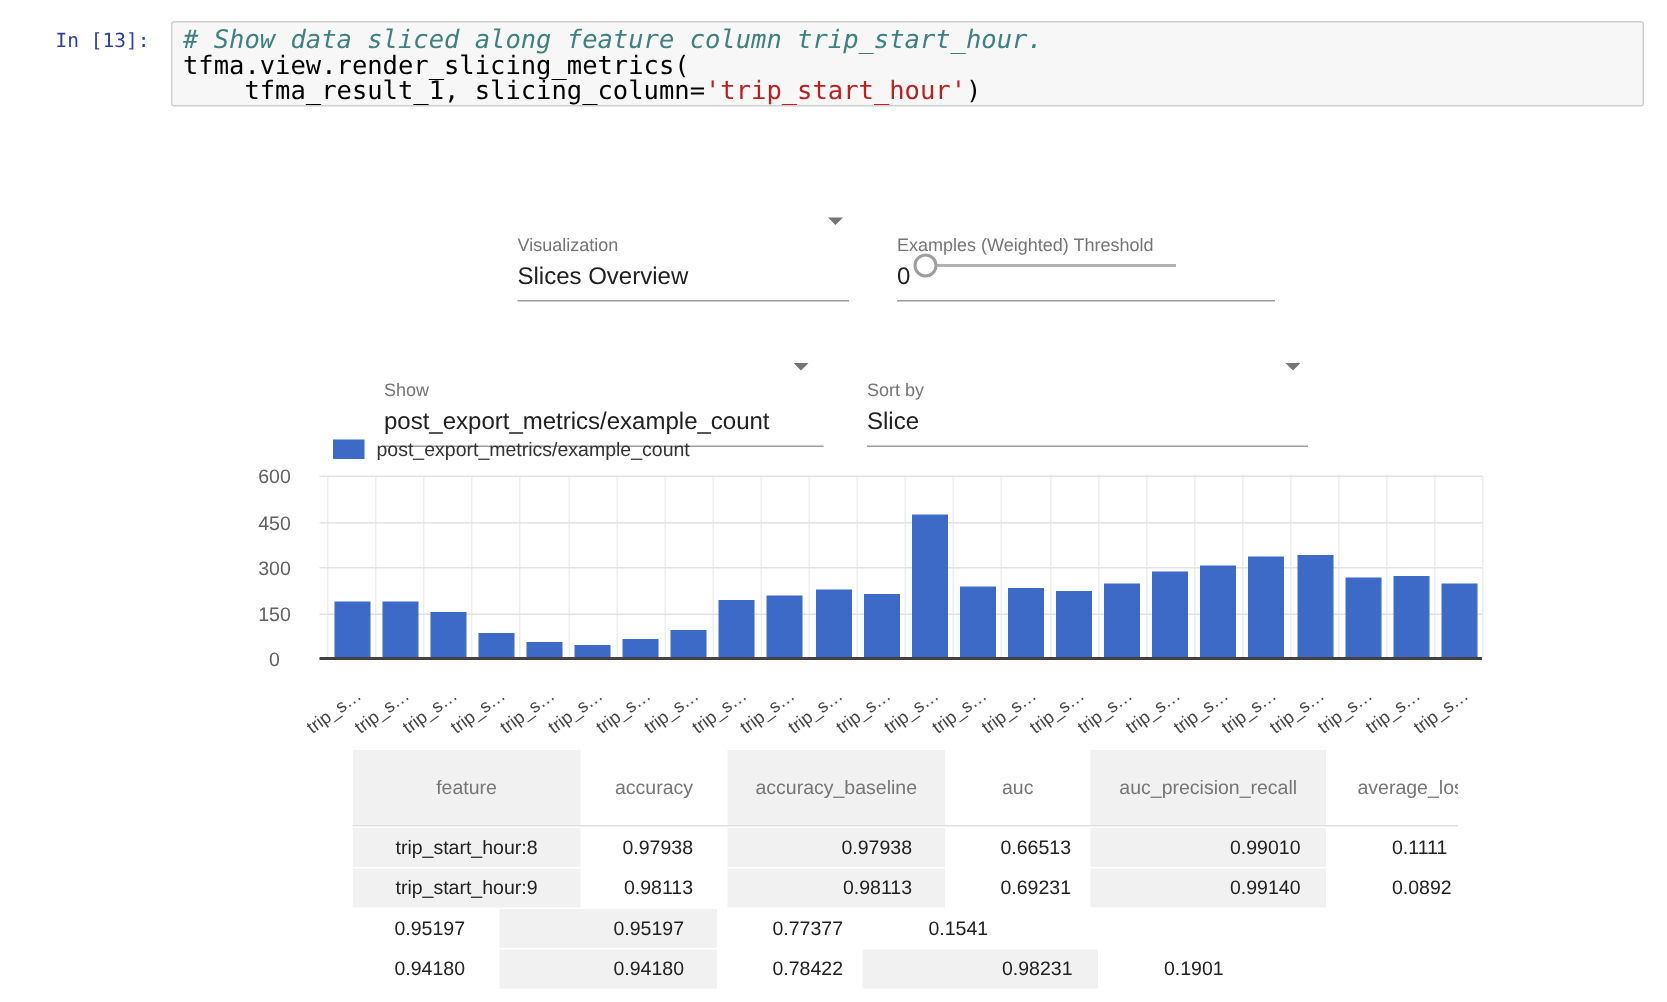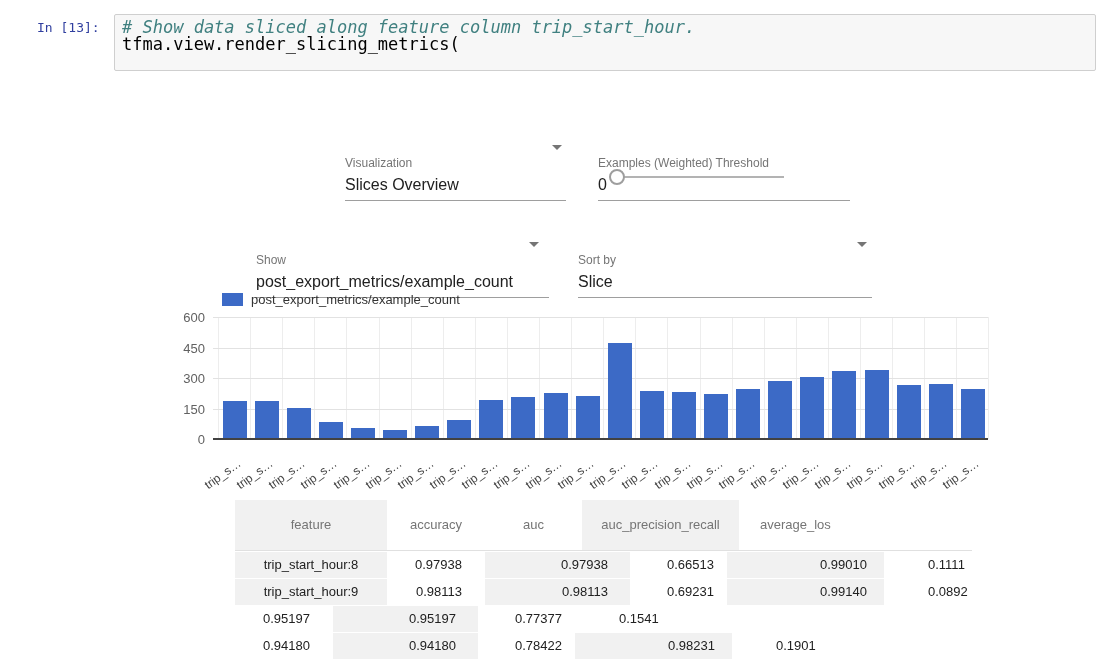--- a/index.html
+++ b/index.html
@@ -35,21 +35,21 @@
   .slider-handle{position:absolute;left:0;top:0;width:12px;height:12px;border:2px solid #9e9e9e;
                  border-radius:50%;background:#fff;box-sizing:content-box;}
 
   
   .legend-swatch{left:222px;top:293px;width:21px;height:13px;}
   .legend-label{left:251px;top:292px;font-size:13px;color:#333;}
   .plot{left:213px;top:317px;width:775px;height:122px;}
   .gridline-h{position:absolute;left:0;width:100%;height:1px;background:#e2e2e2;}
   .gridline-v{position:absolute;top:0;width:1px;height:122px;background:#ededed;}
   .baseline{position:absolute;left:0;bottom:-1px;width:100%;height:2px;background:#424242;}
-  .ytick{position:absolute;width:44px;text-align:right;font-size:13px;color:#616161;}
+  .ytick{position:absolute;width:44px;text-align:center;font-size:13px;color:#616161;}
   .bar{position:absolute;bottom:0;width:24px;}
   .xlabel{position:absolute;font-size:12px;color:#444;white-space:nowrap;
           transform:rotate(-36deg);transform-origin:100% 50%;}
 
   
   .table-wrap{left:235px;top:500px;width:737px;height:168px;overflow:hidden;}
   .t-inner{width:800px;}
   .t-row{display:flex;}
   .t-head .t-cell{height:50px;line-height:50px;color:#757575;}
   .t-body-row .t-cell{height:26px;line-height:26px;color:#212121;}
@@ -64,21 +64,21 @@
   .c4{width:157px;text-align:right;padding-right:17px;}
   .c5{width:151px;text-align:left;padding-left:44px;}
   .t-head .c1,.t-head .c2,.t-head .c3,.t-head .c4{text-align:center;padding-right:0;}
   .t-head .c5{text-align:left;padding-left:21px;}
 </style>
 </head>
 <body>
 
 <div class="abs prompt">In [13]:</div>
 <div class="abs code-box">
-  <pre class="code-pre"><div><span class="tok-comment"># Show data sliced along feature column trip_start_hour.</span></div><div><span class="tok-plain">tfma.view.render_slicing_metrics(</span></div></pre>
+  <pre class="code-pre"><div><span class="tok-comment"># Show data sliced along feature column trip_start_hour.</span></div><div><span class="tok-plain">tfma.view.render_slicing_metrics(</span></div><div><span class="tok-plain">    tfma_result_1, slicing_column=</span><span class="tok-string">'trip_start_hour'</span><span class="tok-plain">)</span></div></pre>
 </div>
 
 <div class="abs ctl ctl-viz">
   <div class="ctl-label">Visualization</div>
   <div class="ctl-value">Slices Overview</div>
   <span class="dd-arrow" style="right:4px;top:33px;"></span>
   <div class="ctl-underline"></div>
 </div>
 
 <div class="abs ctl ctl-thr">
@@ -194,20 +194,21 @@
     <div class="xlabel" style="right: 74.4px; top: 138px;">trip_s…</div>
     <div class="xlabel" style="right: 42.3px; top: 138px;">trip_s…</div>
     <div class="xlabel" style="right: 10.2px; top: 138px;">trip_s…</div>
   </div>
 
 <div class="abs table-wrap">
   <div class="t-inner">
       <div class="t-row t-head">
         <div class="t-cell c0 shade">feature</div>
         <div class="t-cell c1">accuracy</div>
+        <div class="t-cell c2 shade">accuracy_baseline</div>
         <div class="t-cell c3">auc</div>
         <div class="t-cell c4 shade">auc_precision_recall</div>
         <div class="t-cell c5">average_los</div>
       </div>
       <div class="t-divider"></div>
       <div class="t-row t-body-row">
         <div class="t-cell c0 shade">trip_start_hour:8</div>
         <div class="t-cell c1">0.97938</div>
         <div class="t-cell c2 shade">0.97938</div>
         <div class="t-cell c3">0.66513</div>

